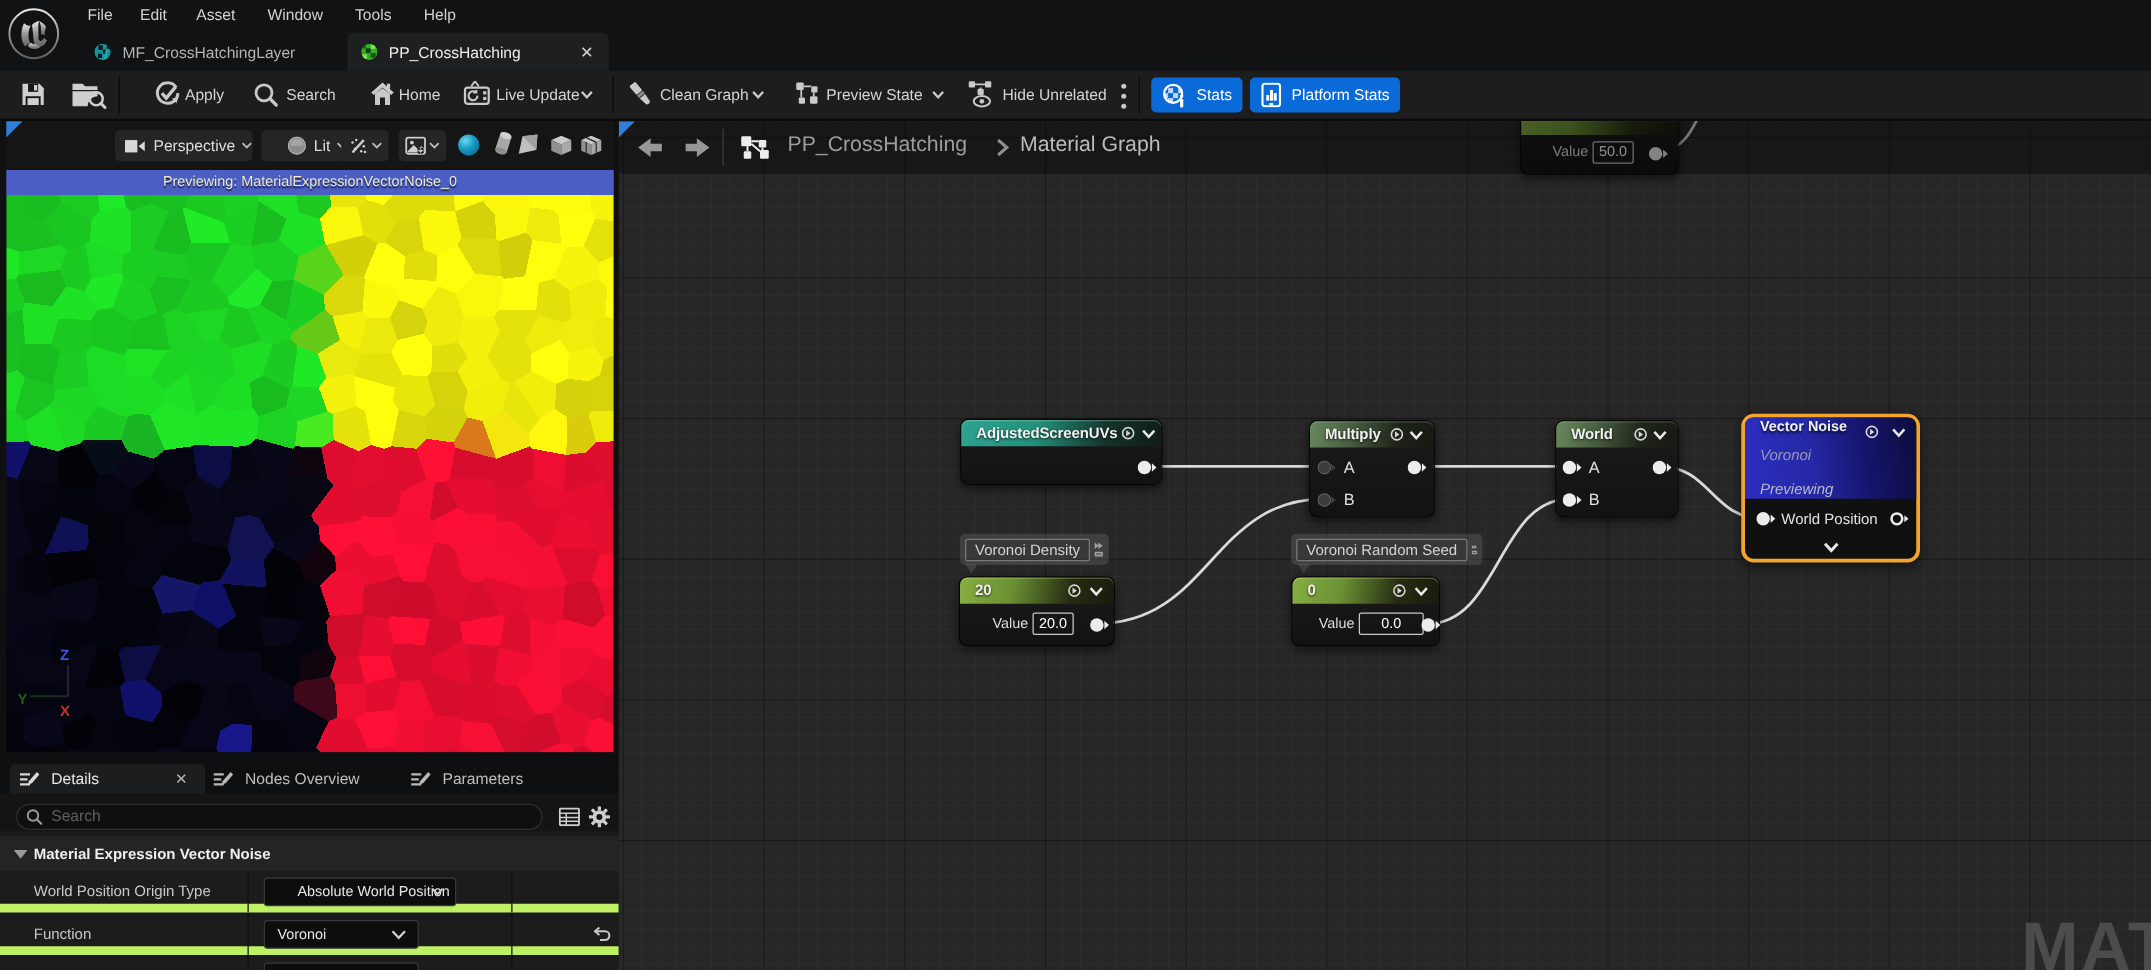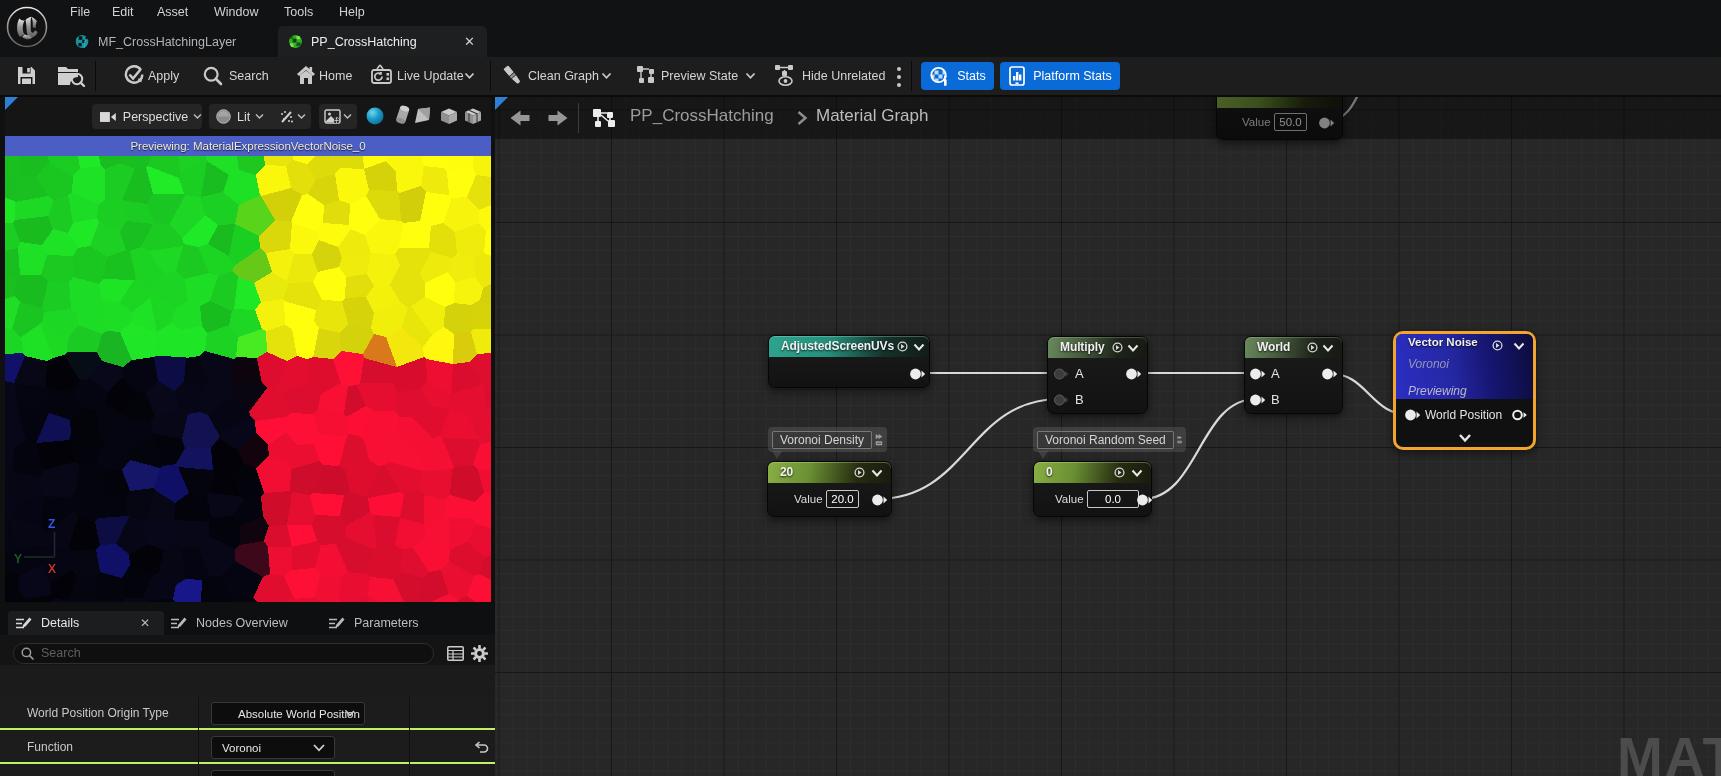--- a/index.html
+++ b/index.html
@@ -25,21 +25,21 @@
 #bluebar{left:5px;top:39px;width:486px;height:20px;background:#4a5ec4;color:#f0ead0;font-size:11.5px;text-align:center;line-height:20px;text-shadow:0 1px 1px rgba(0,0,0,.7)}
 #vp{left:5px;top:59px;width:486px;height:446px;overflow:hidden}
 
 #dtabs{left:0;top:505px;width:495px;height:42px;background:#0e0f10}
 .dtab{position:absolute;top:514px;height:24px;display:flex;align-items:center;font-size:12.5px;color:#bdbdbd}
 #dtab1{left:8px;width:156px;background:#1c1d1f;border-radius:4px 4px 0 0;color:#e8e8e8}
 #dbody{left:0;top:538px;width:495px;height:141px;background:#1b1b1b}
 #searchrow{left:0;top:0;width:495px;height:30px;background:#141414}
 .pill{position:absolute;left:13px;top:4px;width:421px;height:21px;background:#0f0f0f;border:1px solid #2e2e2e;border-radius:11px;color:#5f5f5f;font-size:12.5px;line-height:19px;padding-left:27px}
 #sechead{left:0;width:495px;height:28px;background:#242424;color:#efefef;font-size:12px;font-weight:bold;line-height:28px}
-.drow{position:absolute;left:0;width:495px;height:33px;background:#1c1c1c;border-bottom:2px solid #bef264;color:#c8c8c8;font-size:12px}
+.drow{position:absolute;left:0;width:495px;height:33px;background:#1c1c1c;border-bottom:7px solid #bef264;color:#c8c8c8;font-size:12px}
 .dlabel{position:absolute;left:27px;top:9px}
 .dcolsep{position:absolute;top:0;width:1px;height:33px;background:#101010}
 .dd{position:absolute;background:#0d0d0d;border:1px solid #383838;border-radius:3px;color:#e6e6e6;font-size:11.5px;display:flex;align-items:center}
 
 #graph{left:495px;top:97px;width:1226px;height:679px;overflow:hidden;
 background-color:#272727;
 background-image:
 linear-gradient(#171717 1px,transparent 1px),linear-gradient(90deg,#171717 1px,transparent 1px),
 linear-gradient(#2d2d2d 1px,transparent 1px),linear-gradient(90deg,#2d2d2d 1px,transparent 1px);
 background-size:112.5px 112.5px,112.5px 112.5px,14.0625px 14.0625px,14.0625px 14.0625px;
@@ -224,21 +224,21 @@
 <div class="abs" id="leftcol">
 <div class="abs" id="vptool"></div>
 <div class="tri-blue" style="left:5px;top:0"></div>
 <div class="vpbtn" style="left:92px;width:110px;padding-left:8px">
 <svg width="17" height="12" viewBox="0 0 17 12" style="margin-right:6px">
           <rect x="0" y="1" width="10" height="10" fill="#d8d8d8"></rect>
           <path d="M11 6 L16 2 V10 Z" fill="#d8d8d8"></path>
         </svg>Perspective<svg width="9" height="7" viewBox="0 0 9 7" style="margin-left:5px">
           <path d="M1 1.5 L4.5 5 L8 1.5" fill="none" stroke="#bbb" stroke-width="1.5"></path>
         </svg></div>
-<div class="vpbtn" style="left:209px;width:72px;padding-left:7px">
+<div class="vpbtn" style="left:209px;width:72px;padding-left:21px">
 <svg width="15" height="15" viewBox="0 0 15 15" style="margin-right:6px">
           <circle cx="7.5" cy="7.5" r="6.8" fill="#8b8b8b"></circle>
           <circle cx="7.5" cy="7.5" r="6.8" fill="none" stroke="#b5b5b5" stroke-width="1"></circle>
           <path d="M2 7.5 A5.5 5.5 0 0 1 13 7.5" fill="#a5a5a5"></path>
         </svg>Lit<svg width="9" height="7" viewBox="0 0 9 7" style="margin-left:5px">
           <path d="M1 1.5 L4.5 5 L8 1.5" fill="none" stroke="#bbb" stroke-width="1.5"></path>
         </svg></div>
 <div class="vpbtn" style="left:273px;width:38px;padding-left:6px">
 <svg width="16" height="16" viewBox="0 0 16 16">
           <path d="M3 13 L12 3" stroke="#d0d0d0" stroke-width="2"></path>
@@ -675,20 +675,23 @@
           <rect x="7.2" y="0" width="2.6" height="3.4" rx=".6" fill="#cdcdcd" transform="rotate(45 8.5 8.5)"></rect>
           <rect x="7.2" y="0" width="2.6" height="3.4" rx=".6" fill="#cdcdcd" transform="rotate(90 8.5 8.5)"></rect>
           <rect x="7.2" y="0" width="2.6" height="3.4" rx=".6" fill="#cdcdcd" transform="rotate(135 8.5 8.5)"></rect>
           <rect x="7.2" y="0" width="2.6" height="3.4" rx=".6" fill="#cdcdcd" transform="rotate(180 8.5 8.5)"></rect>
           <rect x="7.2" y="0" width="2.6" height="3.4" rx=".6" fill="#cdcdcd" transform="rotate(225 8.5 8.5)"></rect>
           <rect x="7.2" y="0" width="2.6" height="3.4" rx=".6" fill="#cdcdcd" transform="rotate(270 8.5 8.5)"></rect>
           <rect x="7.2" y="0" width="2.6" height="3.4" rx=".6" fill="#cdcdcd" transform="rotate(315 8.5 8.5)"></rect>
           <circle cx="8.5" cy="8.5" r="5.4" fill="#cdcdcd"></circle>
           <circle cx="8.5" cy="8.5" r="2.4" fill="#141414"></circle>
         </svg>
+<div class="abs" id="sechead" style="top:34px"><svg style="position:absolute;left:11px;top:11px" width="11" height="7" viewBox="0 0 11 7">
+            <path d="M0 0 H11 L5.5 7 Z" fill="#9a9a9a"></path>
+          </svg><span style="margin-left:27px">Material Expression Vector Noise</span></div>
 <div class="drow" style="top:62px">
           <span class="dlabel">World Position Origin Type</span>
 <span class="dcolsep" style="left:198px"></span>
           <span class="dcolsep" style="left:409px"></span>
 <div class="dd" style="left:211px;top:5px;width:154px;height:23px;padding-left:26px">Absolute World Position<svg style="position:absolute;right:9px" width="10" height="7" viewBox="0 0 10 7">
               <path d="M1 1 L5 5.3 L9 1" fill="none" stroke="#d0d0d0" stroke-width="1.6"></path>
             </svg></div>
         </div>
 <div class="drow" style="top:96px">
           <span class="dlabel">Function</span>

